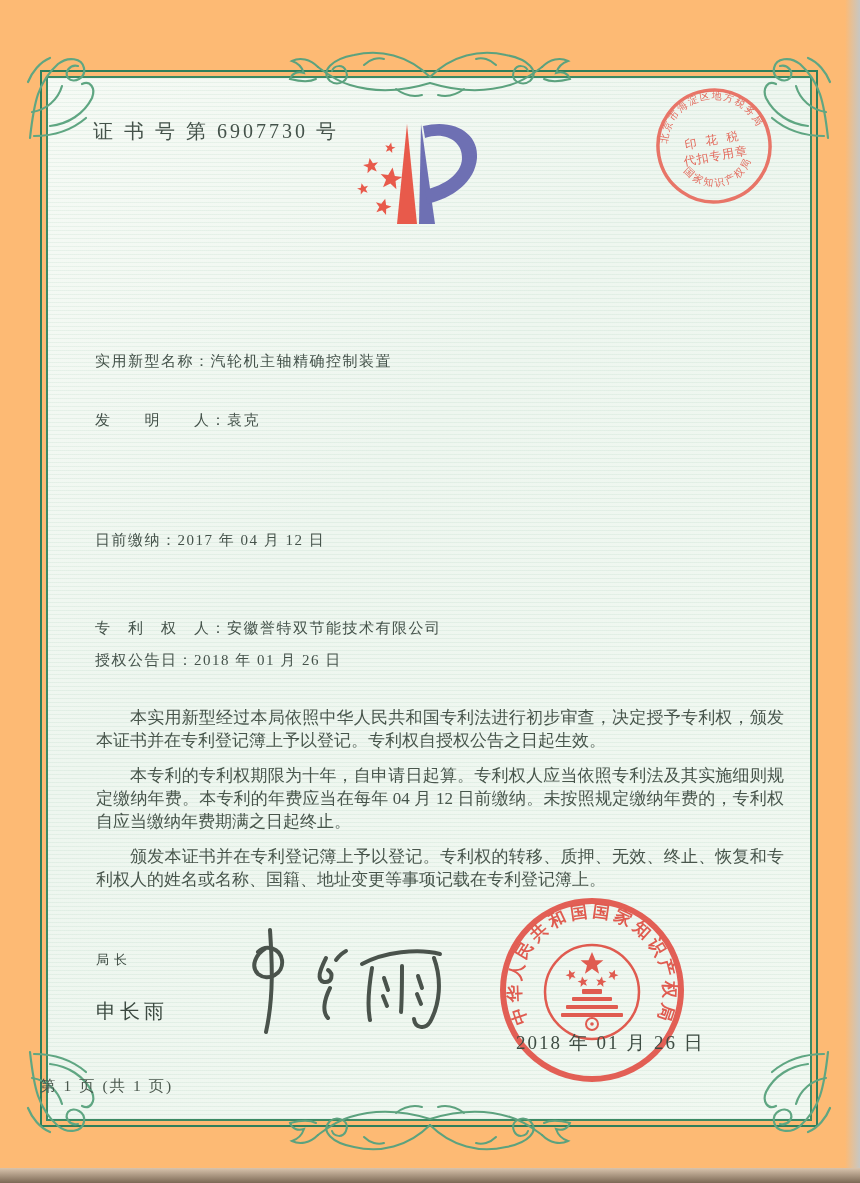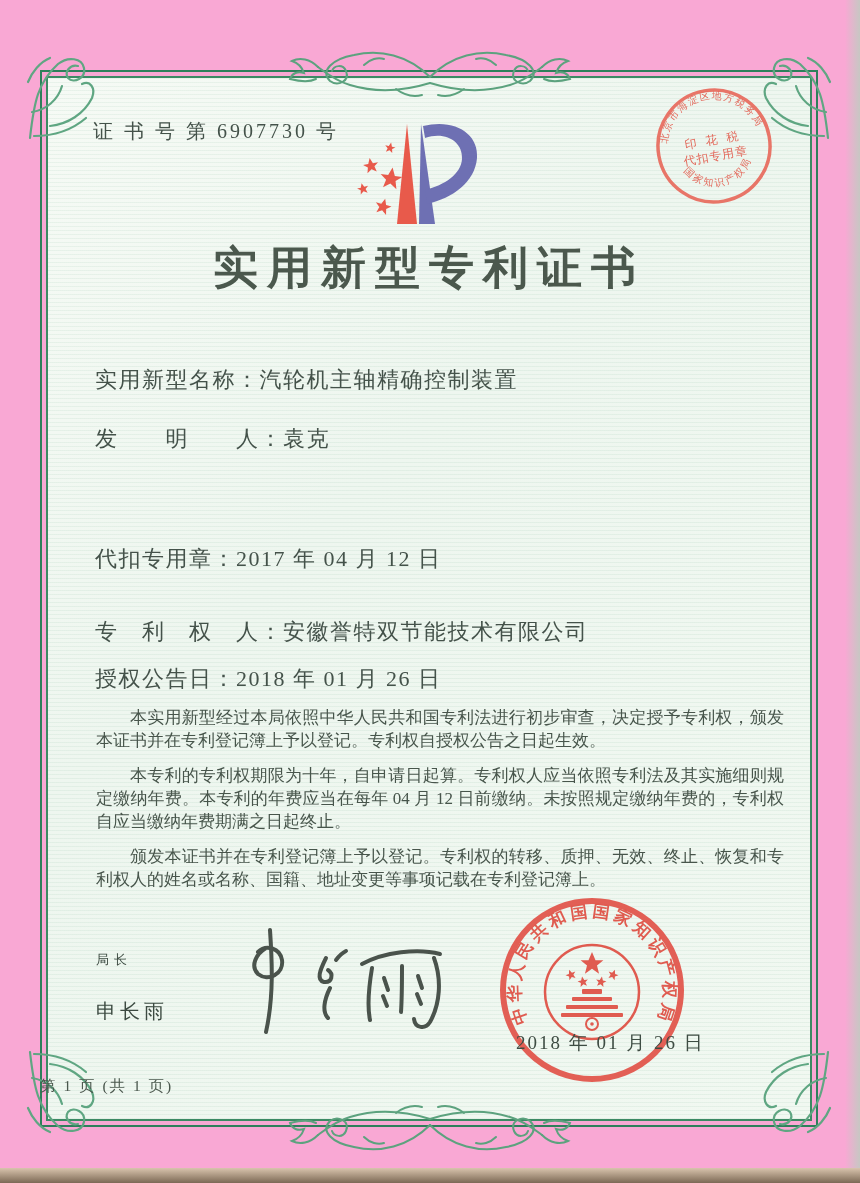--- a/index.html
+++ b/index.html
@@ -1,18 +1,18 @@
 <!DOCTYPE html>
 <html><head>
 <meta charset="utf-8">
 <style>
   html,body{margin:0;padding:0;background:#e8e8e6;}
   .photo{
     position:relative;width:860px;height:1183px;overflow:hidden;
-    background:#f9a8d4;
+    background:#fdba74;
     font-family:"Liberation Serif","DejaVu Serif",serif;
   }
   
   .edge-right{position:absolute;right:0;top:0;width:15px;height:100%;
     background:linear-gradient(90deg,rgba(190,190,186,0),#c7c7c3);}
   .edge-bottom{position:absolute;left:0;bottom:0;width:100%;height:15px;
     background:linear-gradient(180deg,#d9c4ad,#7c6955);}
   
   .frame-outer{position:absolute;left:40px;top:70px;width:778px;height:1057px;
     border:2px solid #2e7f5b;box-sizing:border-box;}
@@ -24,22 +24,22 @@
   .ornament{position:absolute;pointer-events:none;}
   .rot90{transform:scaleX(-1);}
   .rot180{transform:scale(-1,-1);}
   .rot270{transform:scaleY(-1);}
   .flip-v{transform:scaleY(-1);}
 
   .txt{position:absolute;color:#44524a;white-space:nowrap;}
   .cert-number{left:93px;top:118px;font-size:20px;letter-spacing:3px;}
   .title{left:40px;top:238px;width:778px;text-align:center;font-size:45px;
     font-weight:bold;letter-spacing:9px;color:#4b584d;white-space:nowrap;}
-  .field{left:95px;font-size:22px;letter-spacing:1.5px;margin-top:13px;}
-  .f1{top:352px}.f2{top:411px}.f3{top:471px}.f4{top:531px}.f5{top:604px}.f6{top:651px}
+  .field{left:95px;font-size:15px;letter-spacing:1.5px;}
+  .f1{top:352px}.f2{top:411px}.f3{top:471px}.f4{top:531px}.f5{top:619px}.f6{top:651px}
   .body-text{position:absolute;left:84px;top:694px;width:712px;color:#47554b;
     font-size:17px;line-height:23px;text-align:justify;}
   .body-text p{margin:12px;text-indent:2em;white-space:normal;}
   .body-text p.p1{margin-bottom:7px;}
   .director-label{left:96px;top:951px;font-size:13px;letter-spacing:5px;color:#3c4a41;}
   .director-name{left:96px;top:998px;font-size:20px;letter-spacing:4px;color:#3c4a41;}
   .signature{position:absolute;left:222px;top:920px;}
   .office-seal{position:absolute;left:494px;top:892px;opacity:.93;}
   .seal-date{left:516px;top:1030px;font-size:19px;letter-spacing:2px;color:#3e4c43;z-index:5;}
   .tax-seal{position:absolute;left:652px;top:84px;transform:rotate(-10deg);opacity:.9;}
@@ -125,25 +125,24 @@
     <text font-size="10" fill="#e25a4c" letter-spacing="1.5" text-anchor="middle">
       <textPath href="#taxTopArc" startOffset="50%">北京市海淀区地方税务局</textPath>
     </text>
     <text x="0" y="-2" font-size="12" fill="#e25a4c" letter-spacing="3" text-anchor="middle">印 花 税</text>
     <text x="0" y="14" font-size="12" fill="#e25a4c" letter-spacing="1" text-anchor="middle">代扣专用章</text>
     <text font-size="10" fill="#e25a4c" letter-spacing="2" text-anchor="middle">
       <textPath href="#taxBottomArc" startOffset="50%">国家知识产权局</textPath>
     </text>
   </svg>
 
-  <div class="txt title">实用新型专利证书</div>
 
   <div class="txt field f1"><span>实用新型名称：</span><span>汽轮机主轴精确控制装置</span></div>
   <div class="txt field f2"><span>发　　明　　人：</span><span>袁克</span></div>
-  <div class="txt field f4"><span>代扣专用章：</span><span>2017 年 04 月 12 日</span></div>
+  <div class="txt field f4"><span>日前缴纳：</span><span>2017 年 04 月 12 日</span></div>
   <div class="txt field f5"><span>专　利　权　人：</span><span>安徽誉特双节能技术有限公司</span></div>
   <div class="txt field f6"><span>授权公告日：</span><span>2018 年 01 月 26 日</span></div>
 
   <div class="body-text">
     <p class="p1">本实用新型经过本局依照中华人民共和国专利法进行初步审查，决定授予专利权，颁发本证书并在专利登记簿上予以登记。专利权自授权公告之日起生效。</p>
     <p class="p2">本专利的专利权期限为十年，自申请日起算。专利权人应当依照专利法及其实施细则规定缴纳年费。本专利的年费应当在每年 04 月 12 日前缴纳。未按照规定缴纳年费的，专利权自应当缴纳年费期满之日起终止。</p>
     <p class="p3">颁发本证书并在专利登记簿上予以登记。专利权的转移、质押、无效、终止、恢复和专利权人的姓名或名称、国籍、地址变更等事项记载在专利登记簿上。</p>
   </div>
 
   <div class="txt director-label">局长</div>

